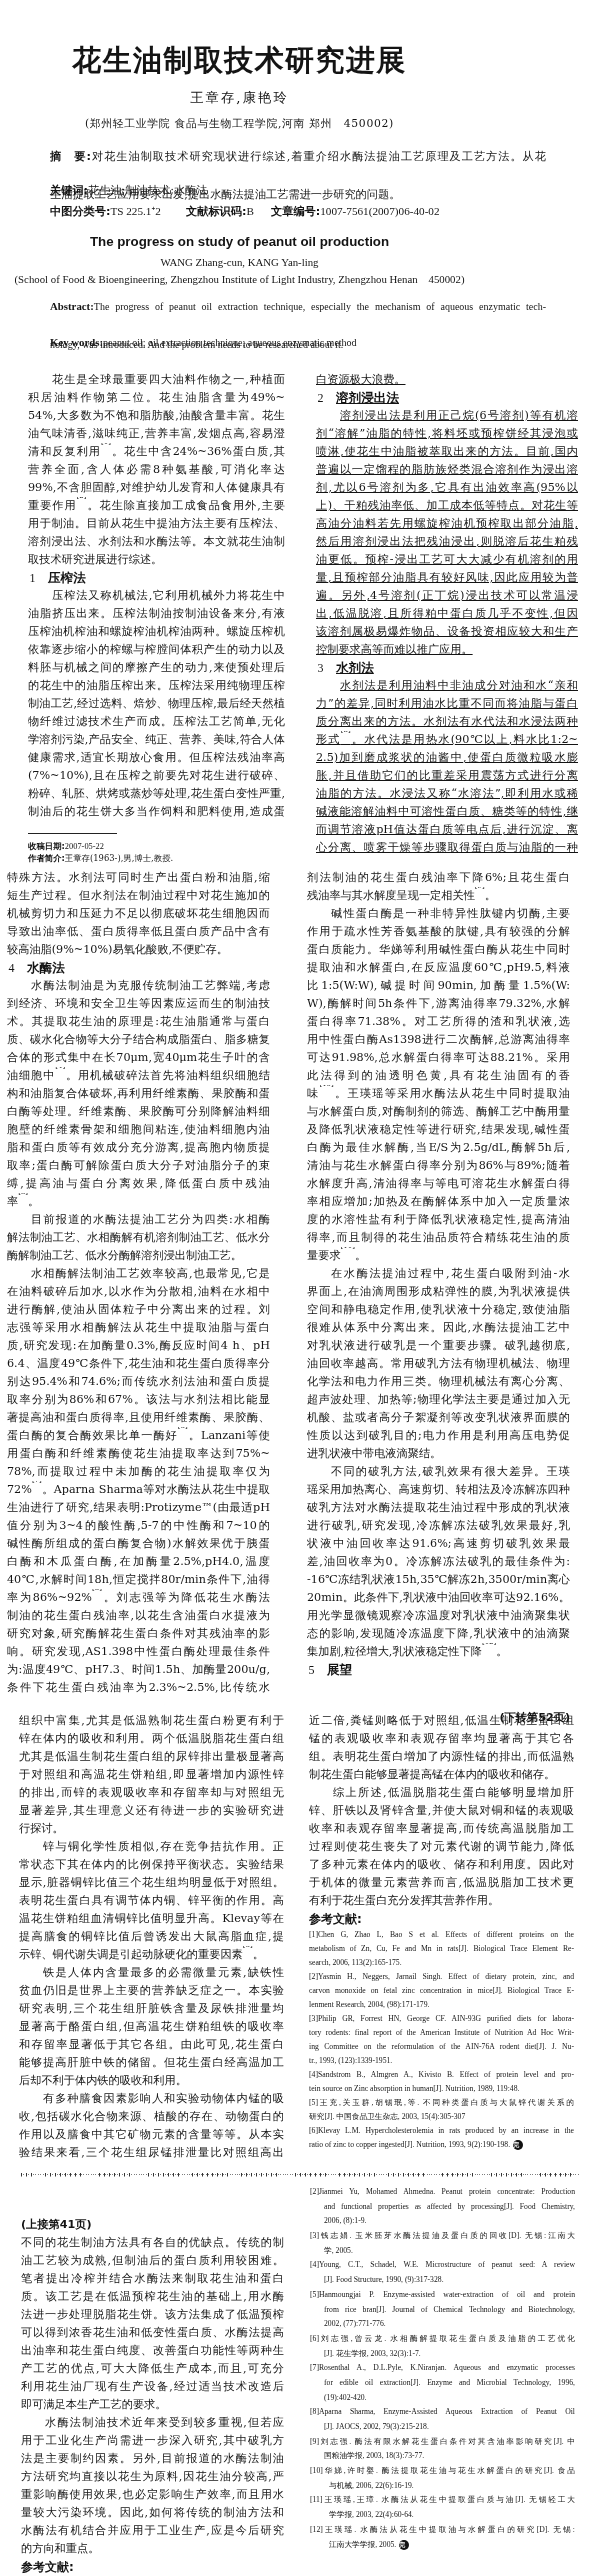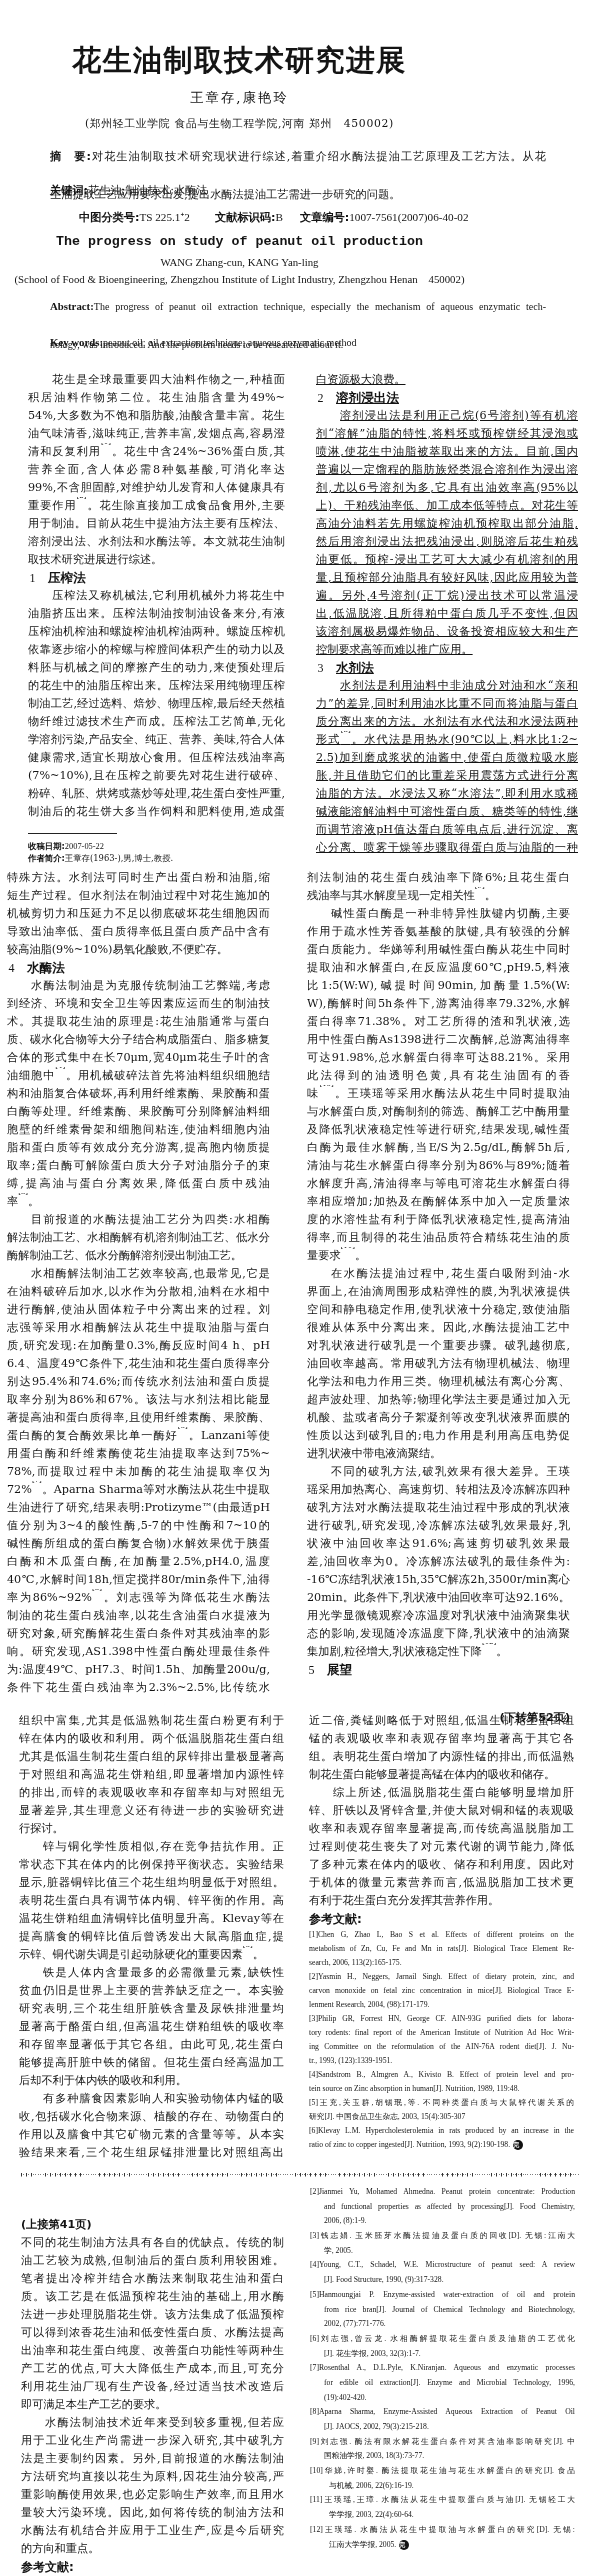--- a/index.html
+++ b/index.html
@@ -9,23 +9,23 @@
 .title{top:43px;height:35px;line-height:35px;font-size:29px;font-weight:bold;letter-spacing:1.4px;margin:0;}
 .cn-authors{top:89px;height:17px;line-height:17px;font-size:13.3px;letter-spacing:2.1px;}
 .cn-aff{top:115px;height:17px;line-height:17px;font-size:10.8px;letter-spacing:0.7px;}
 .lbl{font-weight:bold;font-family:"DejaVu Sans",sans-serif;}
 .cn-abs{left:50px;top:148px;width:496px;font-size:11.2px;}
 .hl{height:17.5px;line-height:17.5px;}
 .just{text-align:justify;text-align-last:justify;overflow:hidden;}
 .just.last{text-align-last:left;margin-top:20px;}
 .cn-kw{left:50px;top:182px;width:496px;font-size:11.2px;white-space:nowrap;}
 .clc{left:50px;top:200px;width:496px;height:17.5px;line-height:17.5px;font-size:11.2px;}
-.clc .item{position:absolute;top:9px;white-space:nowrap;margin-left:29px;}
+.clc .item{position:absolute;top:3px;white-space:nowrap;}
 .clc .val{font-family:"Liberation Serif",serif;}
-.en-title{top:233px;height:18px;line-height:18px;font-family:Liberation Mono, monospace;font-size:13.3px;font-weight:bold;}
+.en-title{top:233px;height:18px;line-height:18px;font-family:Liberation Sans, sans-serif;font-size:13.3px;font-weight:bold;}
 .en-authors{top:254px;height:17px;line-height:17px;font-family:"Liberation Serif",serif;font-size:10.8px;}
 .en-aff{top:271px;height:17px;line-height:17px;font-family:"Liberation Serif",serif;font-size:10.8px;}
 .en-abs{left:50px;top:297px;width:496px;font-family:"Liberation Serif",serif;font-size:10px;}
 .en-abs .l{height:18.5px;line-height:18.5px;}
 .en-kw{left:50px;top:334px;width:496px;height:17.5px;line-height:17.5px;font-family:"Liberation Serif",serif;font-size:10px;white-space:nowrap;}
 .enlbl{font-weight:bold;font-size:10.8px;}
 
 
 .col{position:absolute;font-size:11.2px;}
 .line,.heading,.note,.refs-heading{height:var(--lh);line-height:var(--lh);}

